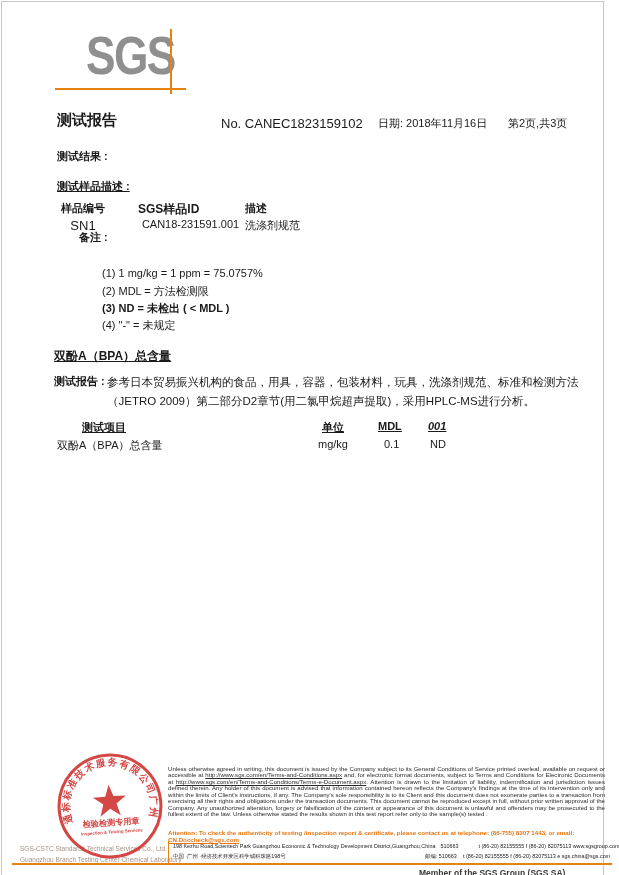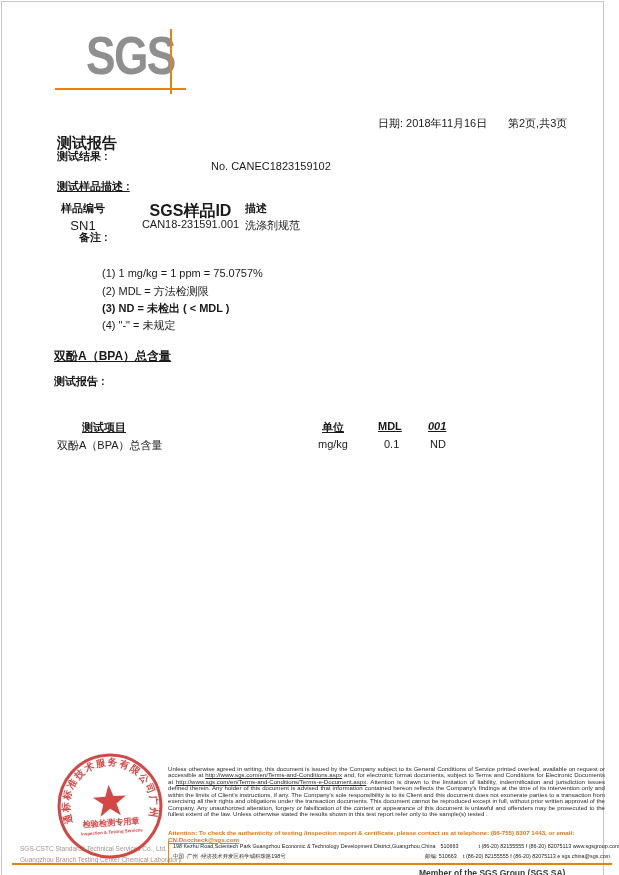--- a/index.html
+++ b/index.html
@@ -5,30 +5,30 @@
   html,body{margin:0;padding:0;background:#fff;width:619px;height:875px;overflow:hidden;
     font-family:"Liberation Sans",sans-serif;color:#1a1a1a;}
   .page{position:absolute;left:1px;top:1px;width:601px;height:873px;background:#fff;
     border:1px solid #c6c6c6;border-bottom:none;}
   .abs{position:absolute;white-space:nowrap;}
   
   .logo-text{left:84px;top:22px;font-size:54px;font-weight:bold;color:#8f8f8f;
     transform:scaleX(.82);transform-origin:left top;letter-spacing:-2px;}
   .logo-hline{left:53px;top:86px;width:131px;height:2px;background:#e8820e;}
   .logo-vline{left:168px;top:27px;width:2px;height:65px;background:#e8820e;}
-  .doc-title{left:55px;top:109px;font-size:15px;font-weight:bold;margin-top:23px;}
-  .report-no{left:209px;top:114px;font-size:11px;margin-top:44px;}
+  .doc-title{left:55px;top:109px;font-size:15px;font-weight:bold;}
+  .report-no{left:219px;top:114px;font-size:13px;}
   .date{left:376px;top:114px;font-size:11px;}
   .pageinfo{left:506px;top:114px;font-size:11px;}
   
   .lbl{font-size:11px;font-weight:bold;}
   .results-label{left:55px;top:147px;}
   .sample-desc-label{left:55px;top:177px;text-decoration:underline;}
   .st-h1{left:50px;top:199px;width:62px;text-align:center;font-size:11px;font-weight:bold;}
-  .st-h2{left:136px;top:199px;width:105px;text-align:center;font-size:16px;font-weight:bold;}
+  .st-h2{left:136px;top:199px;width:105px;text-align:left;font-size:12px;font-weight:bold;}
   .st-h3{left:243px;top:199px;font-size:11px;font-weight:bold;}
   .st-v1{left:50px;top:216px;width:62px;text-align:center;font-size:13px;}
   .st-v2{left:136px;top:216px;width:105px;text-align:center;font-size:11px;}
   .st-v3{left:243px;top:216px;font-size:11px;}
   .notes-label{left:55px;top:228px;margin-left:22px;}
   .note{left:100px;font-size:11px;}
   .note1{top:265px;} .note2{top:282px;} .note3{top:299px;font-weight:bold;} .note4{top:316px;}
   .bpa-title{left:52px;top:346px;font-size:12px;font-weight:bold;text-decoration:underline;}
   .method-label{left:52px;top:372px;}
   .method-text{left:105px;top:371px;width:478px;font-size:11.5px;line-height:19px;white-space:normal;}
@@ -88,20 +88,21 @@
   <div class="abs st-v3">洗涤剂规范</div>
 
   <div class="abs lbl notes-label">备注 :</div>
   <div class="abs note note1">(1) 1 mg/kg = 1 ppm = 75.0757%</div>
   <div class="abs note note2">(2) MDL = 方法检测限</div>
   <div class="abs note note3">(3) ND = 未检出 ( &lt; MDL )</div>
   <div class="abs note note4">(4) "-" = 未规定</div>
 
   <div class="abs bpa-title">双酚A（BPA）总含量</div>
   <div class="abs lbl method-label">测试报告 :</div>
+  <div class="abs method-text">参考日本贸易振兴机构的食品，用具，容器，包装材料，玩具，洗涤剂规范、标准和检测方法（JETRO 2009）第二部分D2章节(用二氯甲烷超声提取)，采用HPLC-MS进行分析。</div>
 
   <div class="abs rt-h1">测试项目</div>
   <div class="abs rt-h2">单位</div>
   <div class="abs rt-h3">MDL</div>
   <div class="abs rt-h4">001</div>
   <div class="abs rt-v1">双酚A（BPA）总含量</div>
   <div class="abs rt-v2">mg/kg</div>
   <div class="abs rt-v3">0.1</div>
   <div class="abs rt-v4">ND</div>
 

